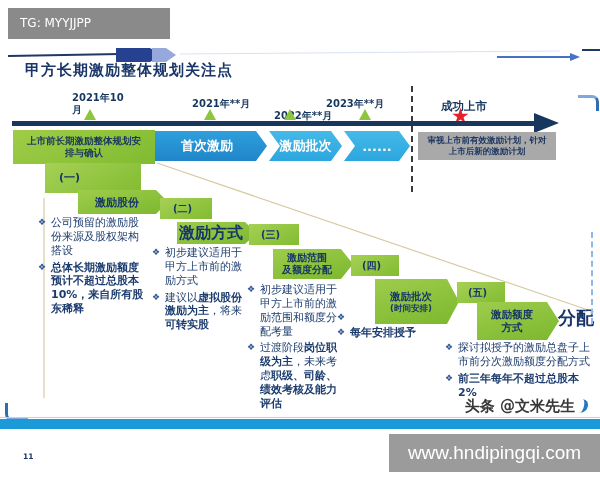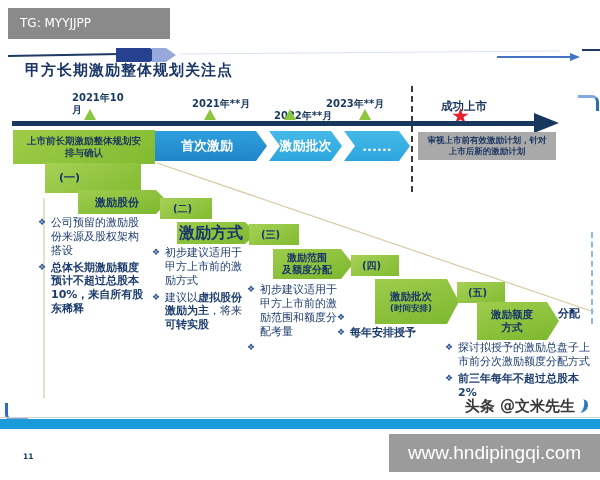--- a/index.html
+++ b/index.html
@@ -52,21 +52,21 @@
   .s-arrow{position:absolute;background:linear-gradient(165deg,#9ecc4c,#7cb82e);color:#16356a;font-weight:bold;
            clip-path:polygon(0 0,calc(100% - 12px) 0,100% 50%,calc(100% - 12px) 100%,0 100%);
            display:flex;flex-direction:column;align-items:center;justify-content:center;
            text-align:center;box-sizing:border-box;padding-right:12px;}
   .a1{left:78px;top:190px;width:90px;height:24px;font-size:11px;}
   .a2{left:177px;top:222px;width:80px;height:22px;font-size:16px;}
   .a3{left:273px;top:249px;width:80px;height:30px;font-size:10px;line-height:1.2;}
   .a4{left:375px;top:279px;width:84px;height:45px;font-size:10.5px;line-height:1.2;}
   .a5{left:477px;top:302px;width:82px;height:38px;font-size:10.5px;line-height:1.25;}
   .arrow-sub{font-size:8.5px;}
-  .tail{position:absolute;left:558px;top:306px;font-size:11px;font-weight:bold;color:#16356a;}
+  .tail{position:absolute;left:558px;top:306px;font-size:18px;font-weight:bold;color:#16356a;}
   
   .bullets{position:absolute;color:#1c3c6e;font-size:11px;line-height:1.26;}
   .b1{left:38px;top:216px;width:106px;}
   .b2{left:152px;top:246px;width:100px;}
   .b3{left:247px;top:283px;width:98px;}
   .b4{left:337px;top:311px;width:106px;}
   .b5{left:445px;top:341px;width:152px;}
   .bullet{display:flex;margin-bottom:3px;}
   .bullet .mark{flex:none;width:13px;font-size:9px;color:#2e5597;padding-top:1px;}
   .bullet .btext{word-break:break-all;}
@@ -168,20 +168,21 @@
       <div class="arrow-line">激励范围</div>
       <div class="arrow-line">及额度分配</div>
     </div>
   <div class="bullets b3">
       <div class="bullet">
         <span class="mark">❖</span>
         <span class="btext"><span>初步建议适用于甲方上市前的激励范围和额度分配考量</span></span>
       </div>
       <div class="bullet">
         <span class="mark">❖</span>
+        <span class="btext"><span>过渡阶段</span><span class="bb">岗位职级为主</span><span>，未来考虑</span><span class="bb">职级、司龄、绩效考核及能力评估</span></span>
       </div>
     </div>
 
   <div class="numbox n4">(四)</div>
   <div class="s-arrow a4">
       <div class="arrow-line">激励批次</div>
       <div class="arrow-sub">(时间安排)</div>
     </div>
   <div class="bullets b4">
       <div class="bullet">

